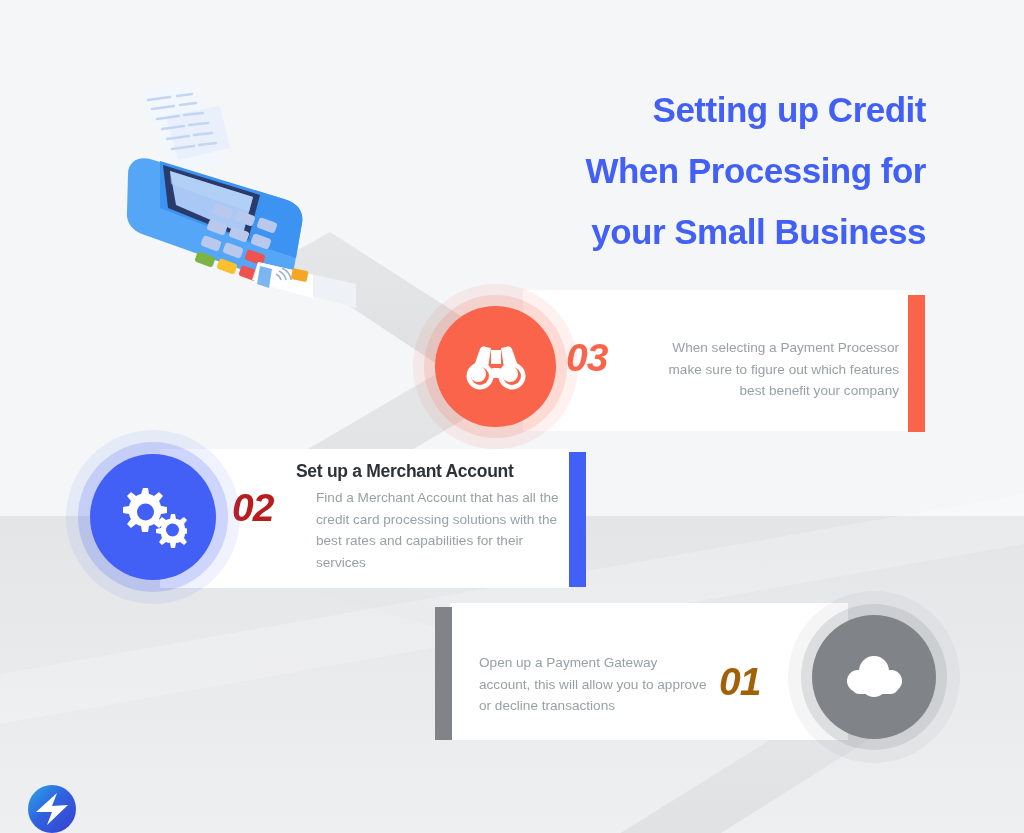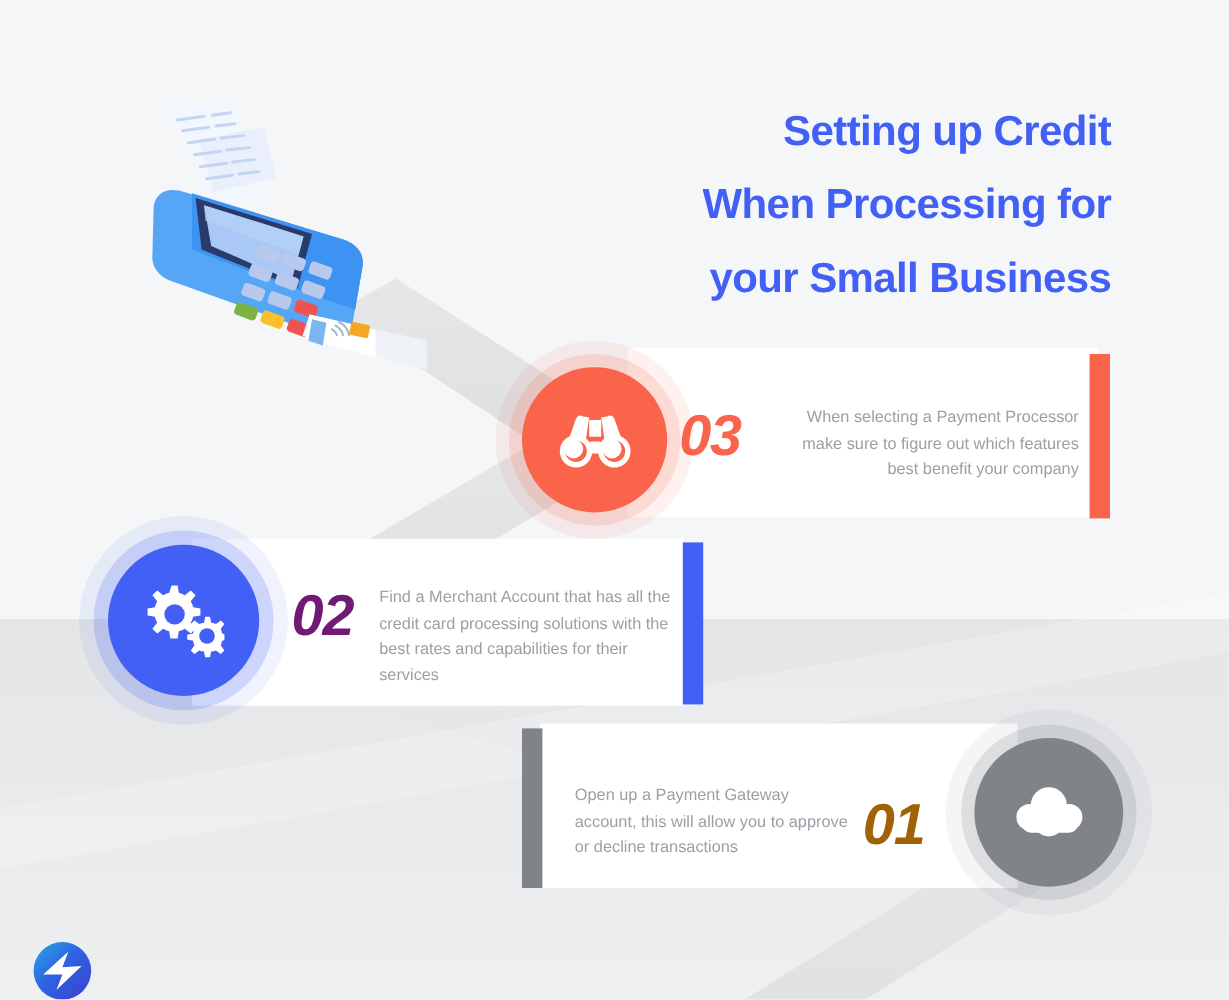--- a/index.html
+++ b/index.html
@@ -44,33 +44,33 @@
     position:absolute;
     font-size:17.5px; font-weight:bold; color:#2d3238;
     letter-spacing:-0.3px; white-space:nowrap;
   }
   .c-body {
     position:absolute;
     font-size:13.6px; line-height:21.5px; color:#9aa0a6;
   }
   .c-num {
     position:absolute;
-    font-size:48px; font-weight:bold; font-style:italic;
+    font-size:39px; font-weight:bold; font-style:italic;
     letter-spacing:-1px;
   }
 
   
   .h03 { left:592px; top:287px; }
   .b03 { left:667px; top:313px; width:232px;text-align:right; }
   .n03 { left:566px; top:312px; color:#f9644a; }
 
   
   .h02 { left:296px; top:437px; }
   .b02 { left:316px; top:463px; width:250px; }
-  .n02 { left:243px; top:462px; color:#701a75; }
+  .n02 { left:232px; top:462px; color:#b91c1c; }
 
   
   .h01 { left:511px; top:597px; }
   .b01 { left:479px; top:628px; width:230px; }
   .n01 { left:719px; top:636px; color:#a16207; }
 
   
   .medal { position:absolute; border-radius:50%; display:flex; align-items:center; justify-content:center; }
 
   .medal-03 { left:435px; top:282px; width:121px; height:121px; }
@@ -207,20 +207,21 @@
         <circle cx="47" cy="33" r="9" fill="#f9644a"></circle>
         <circle cx="13" cy="31" r="8" fill="#ffffff"></circle>
         <circle cx="45" cy="31" r="8" fill="#ffffff"></circle>
         <rect x="26" y="25" width="10" height="10" rx="2" fill="#ffffff"></rect>
       </svg>
     </div>
   </div>
 
   <div class="card card-02"></div>
   <div class="bar bar-02"></div>
+  <div class="c-head h02">Set up a Merchant Account</div>
   <div class="c-body b02">Find a Merchant Account that has all the credit card processing solutions with the best rates and capabilities for their services</div>
   <div class="c-num  n02">02</div>
 
   <div class="medal medal-02">
     <div class="halo" style="left:-24px;top:-24px;width:174px;height:174px;background:#4260f5;opacity:0.08;"></div>
     <div class="halo" style="left:-12px;top:-12px;width:150px;height:150px;background:#4260f5;opacity:0.20;"></div>
     <div class="core" style="width:126px;height:126px;background:#4260f5;">
       <svg width="68" height="62" viewBox="0 0 68 62">
         <g fill="#ffffff">
           <path d="M24 2 l5 0 1 6 a17 17 0 0 1 5 2 l5-4 4 4 -4 5 a17 17 0 0 1 2 5 l6 1 0 6 -6 1

